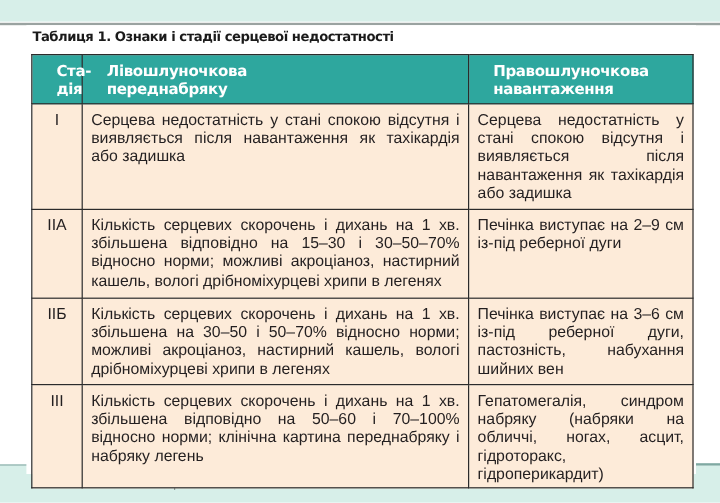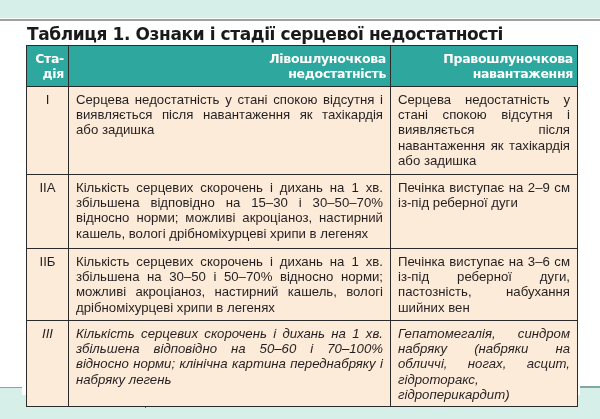--- a/index.html
+++ b/index.html
@@ -34,56 +34,56 @@
     }
     .notch-line {
       position: absolute; left: 145px; top: 393px; width: 1px; height: 15px; background: #5b6664;
     }
     .white-panel {
       position: absolute; left: 22px; top: 21px; width: 558px; height: 374px; background: #ffffff;
     }
     .title {
       position: absolute; left: 27px; top: 24px;
       font-family: "DejaVu Sans", sans-serif;
-      font-weight: bold; font-size: 17px; letter-spacing: -0.4px;
+      font-weight: bold; font-size: 11px; letter-spacing: -0.4px;
       color: #1a1a1a; white-space: nowrap;
     }
     table.hf {
       position: absolute; left: 26px; top: 45px;
       width: 551px; border-collapse: collapse;
       table-layout: fixed;
     }
     table.hf th, table.hf td {
       border: 1.5px solid #2b2b2b;
       vertical-align: top;
     }
     table.hf th {
       background: #2ea79e; color: #ffffff;
       font-family: "DejaVu Sans", sans-serif; font-weight: bold;
-      font-size: 12.5px; line-height: 15px; text-align: right;
-      vertical-align: middle; height: 40px; padding: 0 4px;
+      font-size: 12.5px; line-height: 15px; text-align: left;
+      vertical-align: middle; height: 40px; padding: 0 20px;
       letter-spacing: -0.3px;
     }
     table.hf td {
       background: #fdebd9;
       font-size: 13.2px; line-height: 15.2px;
       padding: 5px 7px 4px 7px;
       text-align: justify;
       color: #231f20;
     }
     table.hf td.stage {
       text-align: center; padding-left: 2px; padding-right: 2px;
     }
     col.c1 { width: 42px; }
     col.c2 { width: 322px; }
     col.c3 { width: 187px; }
     tr.r1 td { height: 78px; }
     tr.r2 td { height: 64px; }
     tr.r3 td { height: 62px; }
-    tr.r4 td { height: 66px; font-style: italic; }
+    tr.r4 td { height: 66px; }
   </style>
 </head>
 <body>
 
 <div class="top-band"></div>
 <div class="top-rule"></div>
 <div class="bottom-band"></div>
 <div class="bottom-rule-left"></div>
 <div class="bottom-rule-right"></div>
 <div class="white-panel"></div>
@@ -96,21 +96,21 @@
   <colgroup>
       <col class="c1">
       <col class="c2">
       <col class="c3">
     </colgroup>
   <thead>
     <tr>
       <th><span style="white-space:pre-line">Ста-
 дія</span></th>
       <th><span style="white-space:pre-line">Лівошлуночкова
-недостатність</span></th>
+переднабряку</span></th>
       <th><span style="white-space:pre-line">Правошлуночкова
 навантаження</span></th>
     </tr>
   </thead>
   <tbody>
     <tr class="r1">
       <td class="stage">I</td>
       <td>Серцева недостатність у стані спокою відсутня і виявляється після навантаження як тахікардія або задишка</td>
       <td>Серцева недостатність у стані спокою відсутня і виявляється після навантаження як тахікардія або задишка</td>
     </tr>

